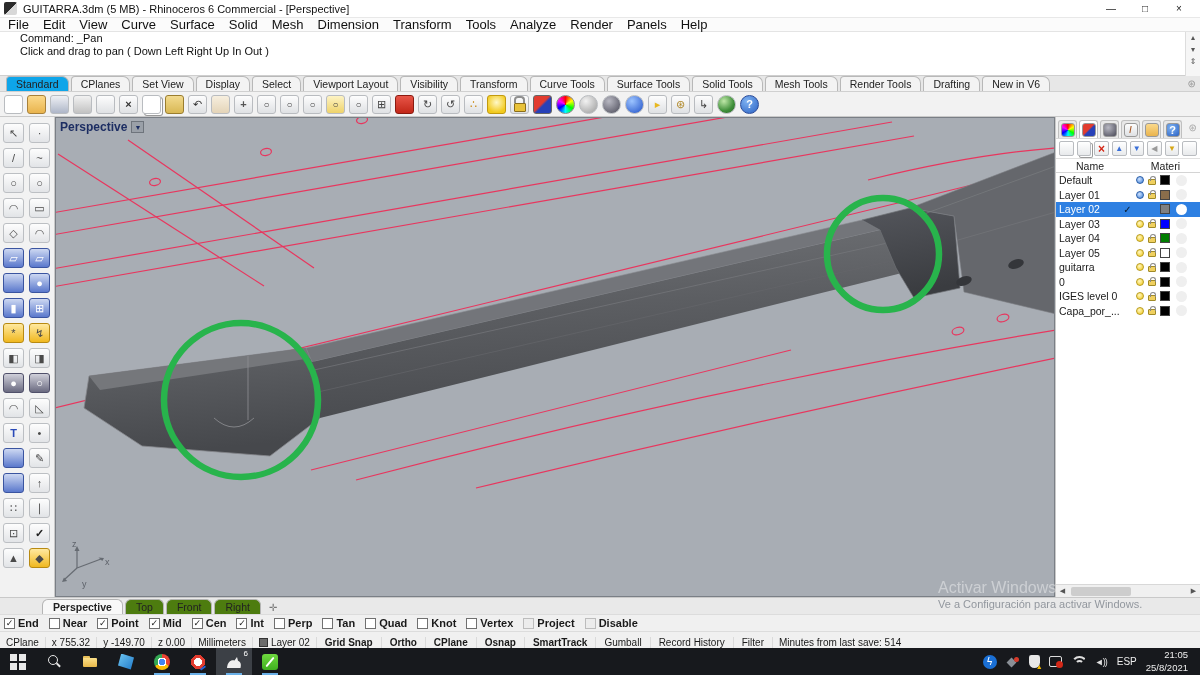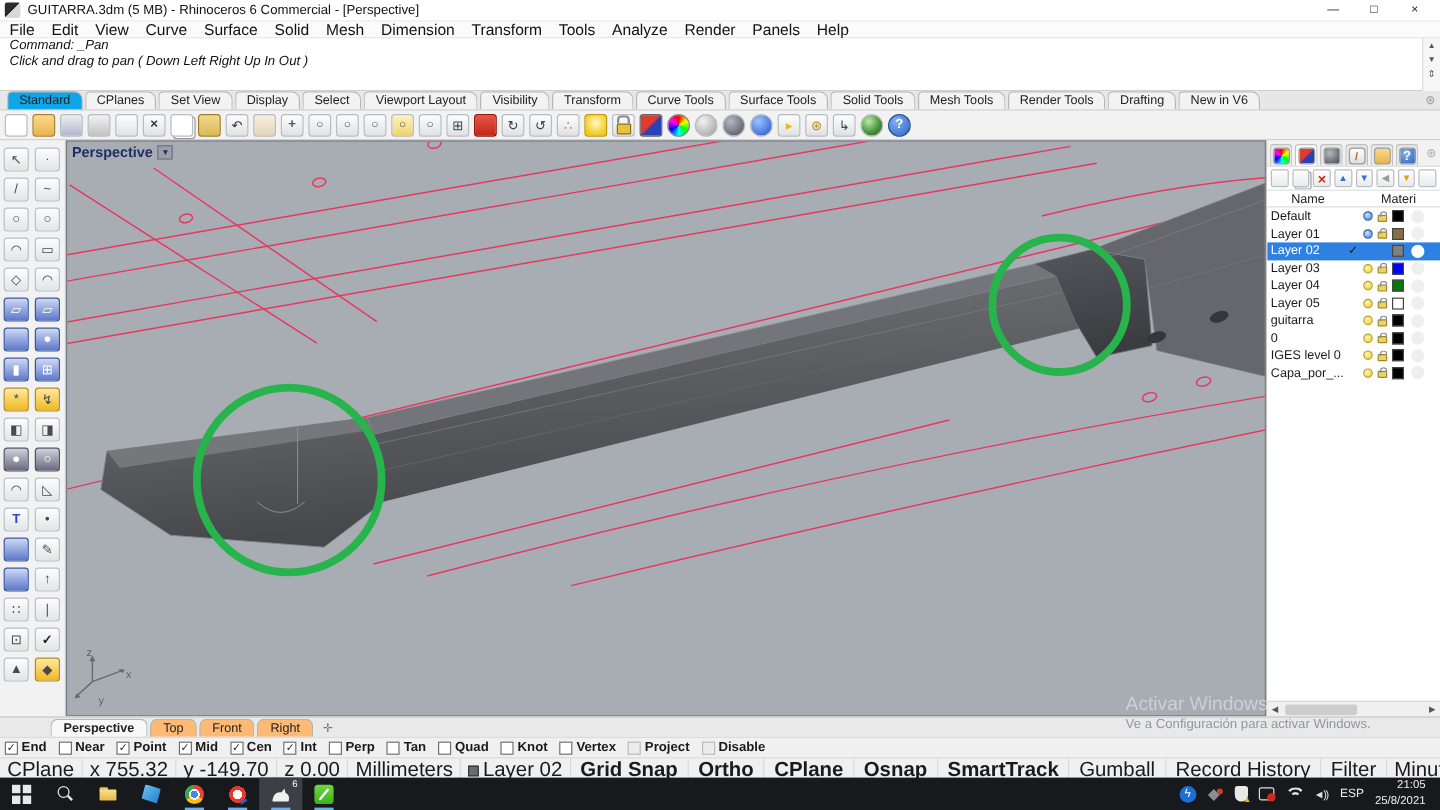--- a/index.html
+++ b/index.html
@@ -12,21 +12,21 @@
   #titlebar .title { flex:0 0 auto; font-size:11px; color:#111; }
   #titlebar .spacer { flex:1; }
   .wbtn { width:34px; height:17px; display:flex; align-items:center; justify-content:center; font-size:10px; color:#222; }
 
   
   #menubar { height:14px; background:#fbfbfb; display:flex; align-items:center; gap:14px; padding:0 8px; border-bottom:1px solid #e4e4e4; }
   .menu-item { font-size:13px; color:#111; }
 
   
   #cmdarea { height:44px; background:#fff; border-bottom:1px solid #cfcfcf; position:relative; }
-  #cmdarea .lines { position:absolute; left:4px; top:0; right:16px;font-style:italic; }
+  #cmdarea .lines { position:absolute; left:16px; top:0; right:16px; }
   .cmdline { height:13px; line-height:13px; padding-left:4px; font-size:11px; color:#101010; white-space:nowrap; }
   .cmdprompt { border-top:1px solid #e4e4e4; height:16px; line-height:15px; }
   .caret { display:inline-block; width:1px; height:11px; background:#111; vertical-align:middle; margin-left:2px; }
   #cmd-scroll { position:absolute; right:0; top:0; width:15px; height:44px; border-left:1px solid #ddd; display:flex; flex-direction:column; align-items:center; font-size:8px; color:#555; background:#f6f6f6; }
   #cmd-scroll span { height:12px; line-height:12px; }
 
   
   #tabrow { height:16px; background:#e7e7e7; display:flex; align-items:flex-end; padding-left:6px; position:relative; border-bottom:1px solid #d0d0d0;}
   .tab { font-size:10.5px; color:#222; background:#f3f3f3; border:1px solid #b8b8b8; border-bottom:none; border-radius:4px 7px 0 0; padding:1px 9px 1px 9px; margin-right:2px; height:15px; white-space:nowrap; }
   .tab.active { background:#0ea5e9; font-weight:normal; position:relative; z-index:2; }
@@ -121,33 +121,33 @@
   .swatch { width:10px; height:10px; border:1px solid #444; margin:0 2px; }
   .matc { width:11px; height:11px; border-radius:50%; background:#efefef; margin-left:4px; }
   .layer-row.selected .matc { background:#fff; }
   #layer-hscroll { height:13px; background:#f0f0f0; border-top:1px solid #d8d8d8; display:flex; align-items:center; }
   #layer-hscroll .arr { width:13px; text-align:center; font-size:7px; color:#555; }
   #layer-hscroll .track { flex:1; height:11px; background:#f0f0f0; position:relative; }
   #layer-hscroll .thumb { position:absolute; left:2px; top:1px; width:60px; height:9px; background:#cdcdcd; border-radius:2px; }
 
   
   #vptabs { position:absolute; top:597px; left:0; width:1200px; height:17px; background:#e9e9e9; border-top:1px solid #c9c9c9; display:flex; align-items:flex-end; padding-left:42px; }
-  .vptab { font-size:10.5px; color:#222; background:#fdba74; border:1px solid #b5b5b5; border-bottom:none; border-radius:6px 6px 0 0; padding:1px 10px; margin-right:2px; }
+  .vptab { font-size:10.5px; color:#222; background:#4d7c0f; border:1px solid #b5b5b5; border-bottom:none; border-radius:6px 6px 0 0; padding:1px 10px; margin-right:2px; }
   .vptab.active { background:#f8f8f8; font-weight:bold; }
   #vptabs .plus { color:#777; font-size:10px; padding:1px 6px; }
 
   
   #osnaprow { position:absolute; top:614px; left:0; width:1200px; height:17px; background:#f0f0f0; display:flex; align-items:center; gap:10px; padding-left:4px; border-top:1px solid #dcdcdc; }
   .osnap-item { display:flex; align-items:center; gap:3px; }
   .cb { width:11px; height:11px; background:#fff; border:1px solid #707070; display:flex; align-items:center; justify-content:center; font-size:9px; color:#222; line-height:1; }
   .cb.disabled { border-color:#bcbcbc; background:#ececec; }
   .osnap-item span.lbl { font-size:11px; font-weight:bold; color:#1a1a1a; }
 
   
-  #statusbar { position:absolute; top:631px; left:0; width:1200px; height:17px; background:#f0f0f0; display:flex; align-items:flex-start; font-size:17px; border-top:1px solid #dcdcdc; }
+  #statusbar { position:absolute; top:631px; left:0; width:1200px; height:17px; background:#f0f0f0; display:flex; align-items:flex-end; font-size:10px; border-top:1px solid #dcdcdc; }
   .sfield { display:flex; align-items:center; justify-content:center; gap:3px; border-right:1px solid #dadada; padding:0 6px; white-space:nowrap; }
   .sfield .sw { width:9px; height:9px; border:1px solid #333; }
   .stoggle { display:flex; align-items:center; border-right:1px solid #dadada; padding:0 8px; white-space:nowrap; color:#1a1a1a; }
   .stoggle.active { font-weight:bold; }
   #sb-msg { display:flex; align-items:center; padding:0 6px; flex:1; white-space:nowrap; }
 
   
   #taskbar { position:absolute; top:648px; left:0; width:1200px; height:27px; background:#17191d; display:flex; align-items:center; }
   .tb-app { width:36px; height:27px; display:flex; align-items:center; justify-content:center; position:relative; }
   .tb-app.active { background:#3c4046; }

